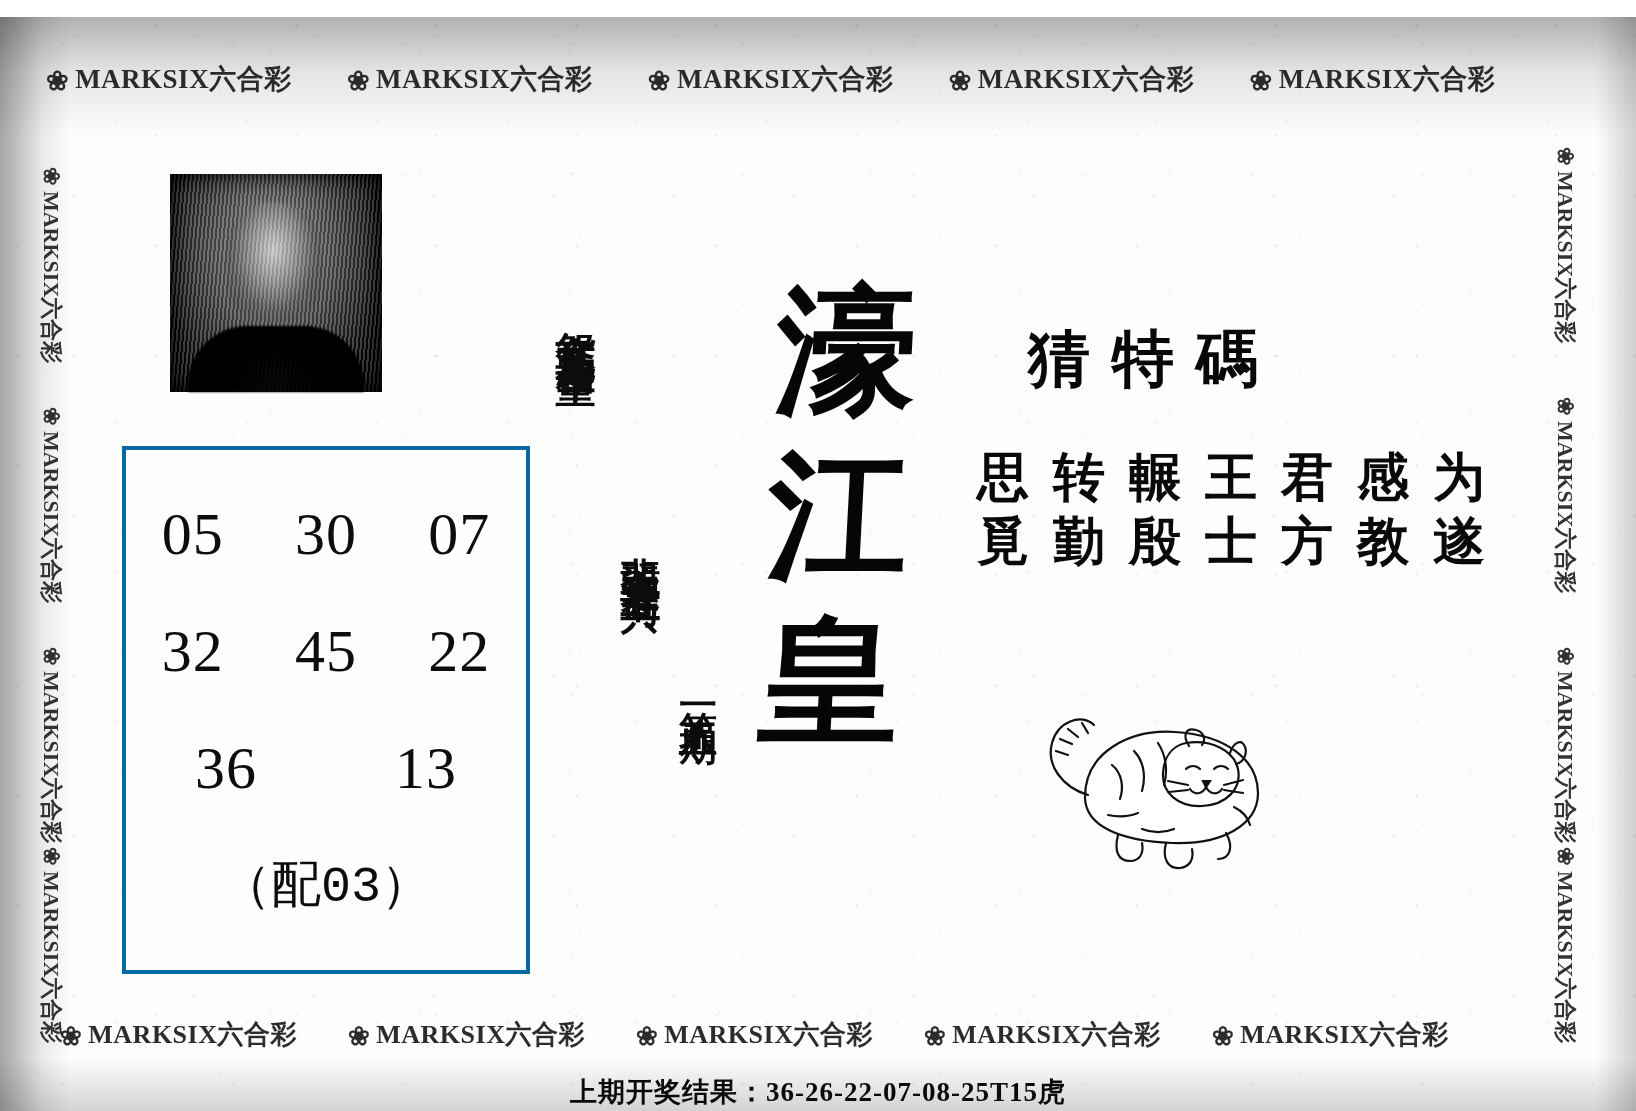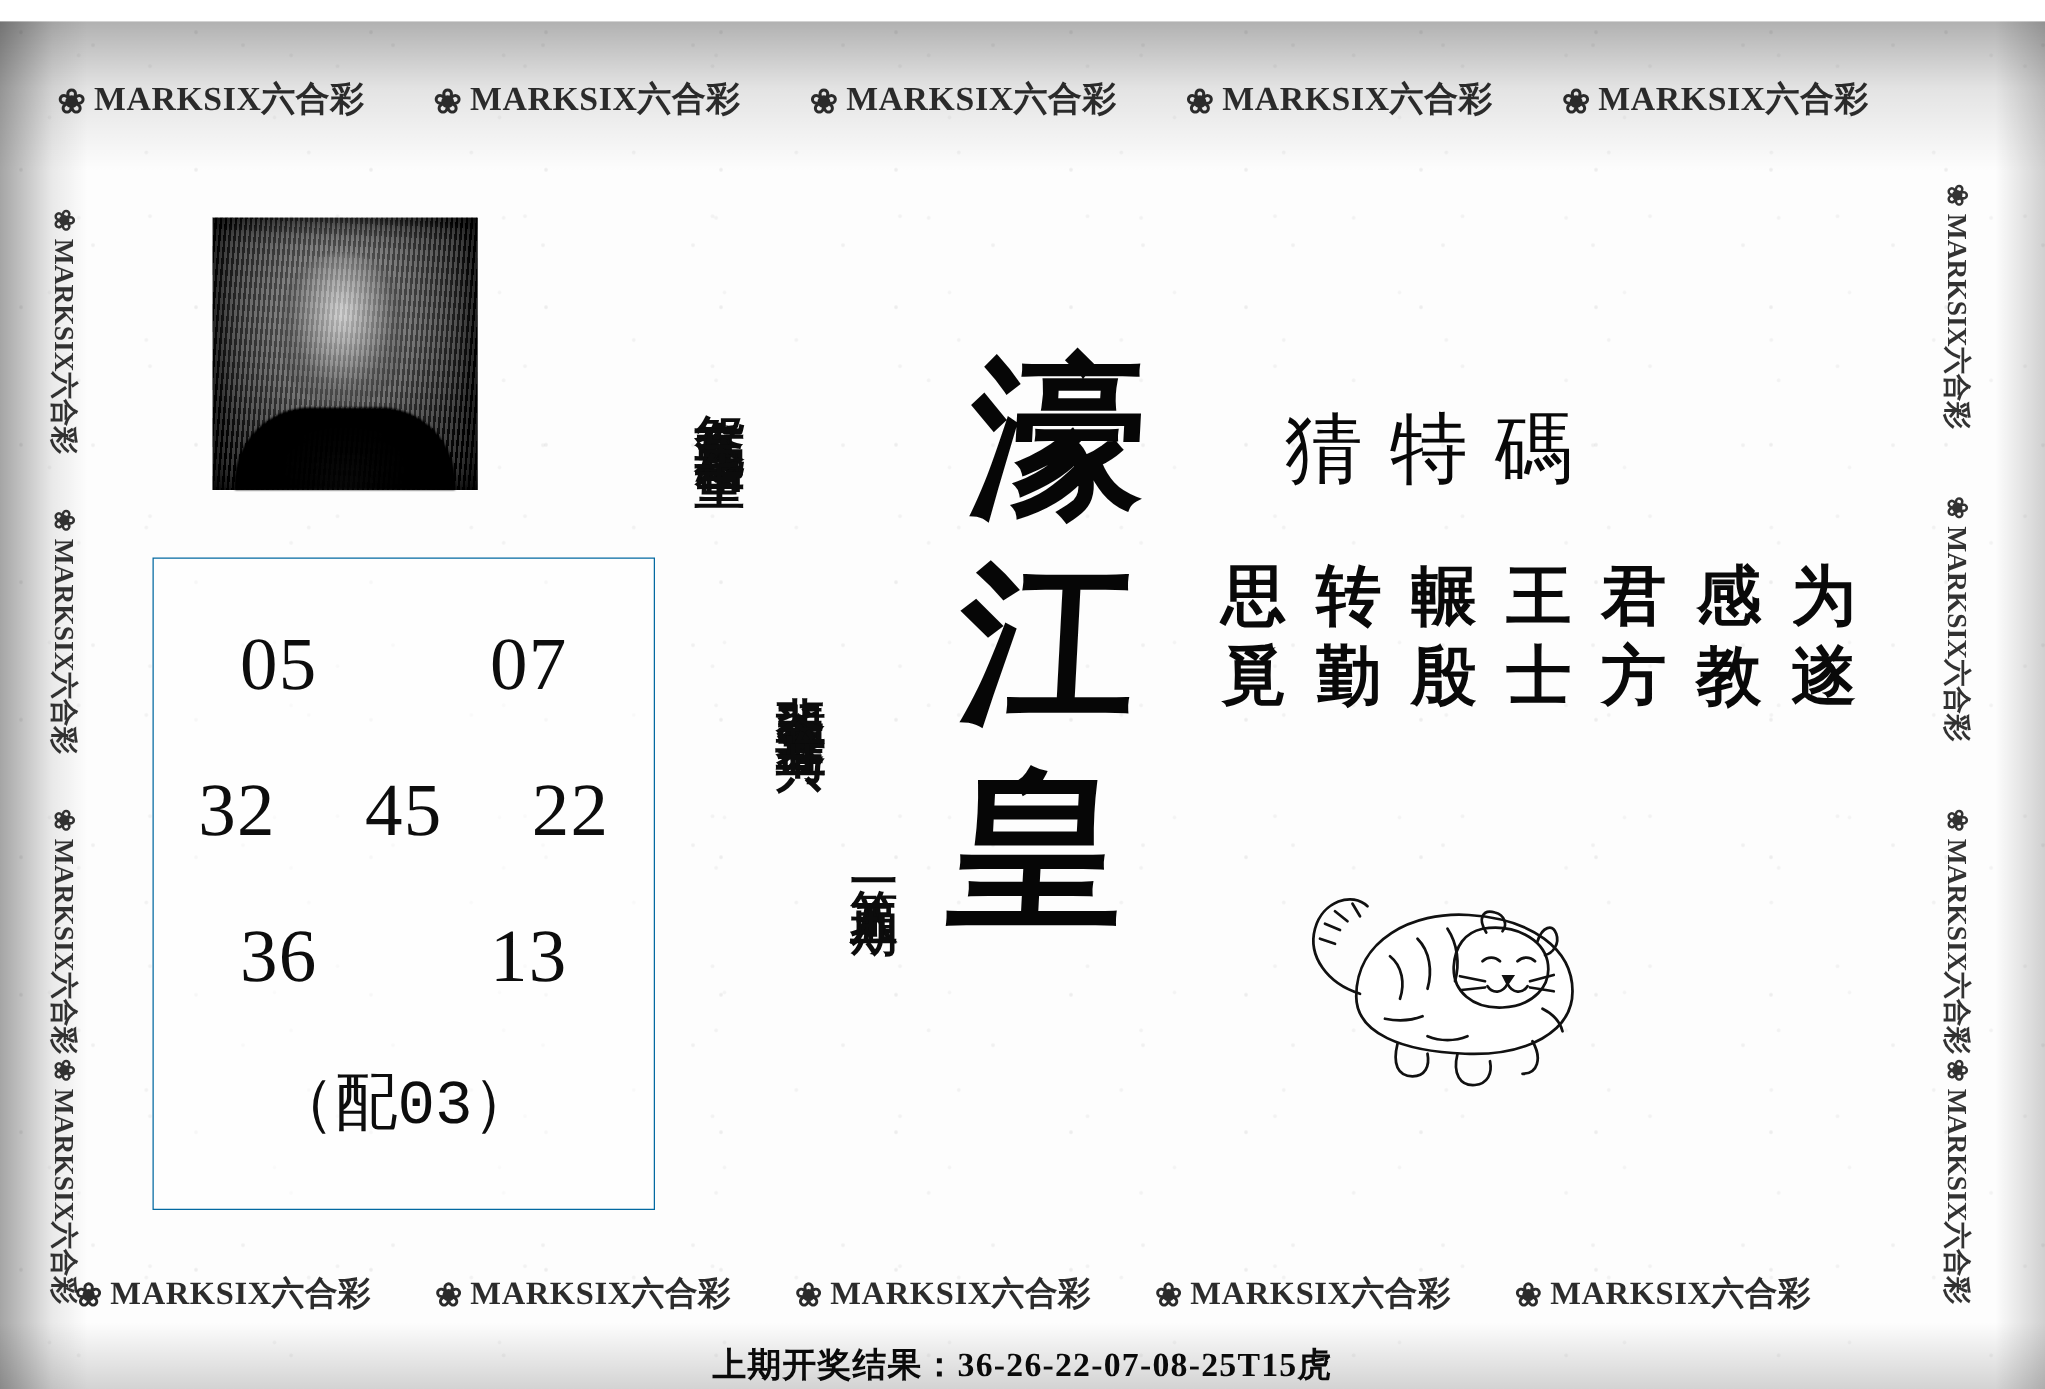--- a/index.html
+++ b/index.html
@@ -137,21 +137,21 @@
     filter: blur(1px);
   }
 
   
   .num-box {
     position: absolute;
     left: 122px;
     top: 429px;
     width: 400px;
     height: 520px;
-    border: 1px solid #0369a1;
+    border: 4px solid #0369a1;
     background: rgba(255,255,255,.55);
   }
   .num-grid {
     position: absolute;
     left: 0; top: 26px;
     width: 100%;
   }
   .num-row {
     display: flex;
     justify-content: space-around;
@@ -219,21 +219,21 @@
     letter-spacing: 0;
     transform: skewX(-3deg);
   }
 
   
   .headline {
     position: absolute;
     left: 1028px;
     top: 300px;
     font-family: "Liberation Serif", serif;
-    font-weight: normal;
+    font-weight: bold;
     font-size: 62px;
     letter-spacing: 22px;
     color: #080808;
   }
 
   
   .couplet {
     position: absolute;
     left: 972px;
     top: 432px;
@@ -314,20 +314,21 @@
 
   <div class="photo">
     <div class="face"></div>
     <div class="shoulders"></div>
   </div>
 
   <div class="num-box">
     <div class="num-grid">
       <div class="num-row">
         <div class="num-cell">05</div>
+        <div class="num-cell">30</div>
         <div class="num-cell">07</div>
       </div>
       <div class="num-row">
         <div class="num-cell">32</div>
         <div class="num-cell">45</div>
         <div class="num-cell">22</div>
       </div>
       <div class="num-row">
         <div class="num-cell">36</div>
         <div class="num-cell">13</div>

